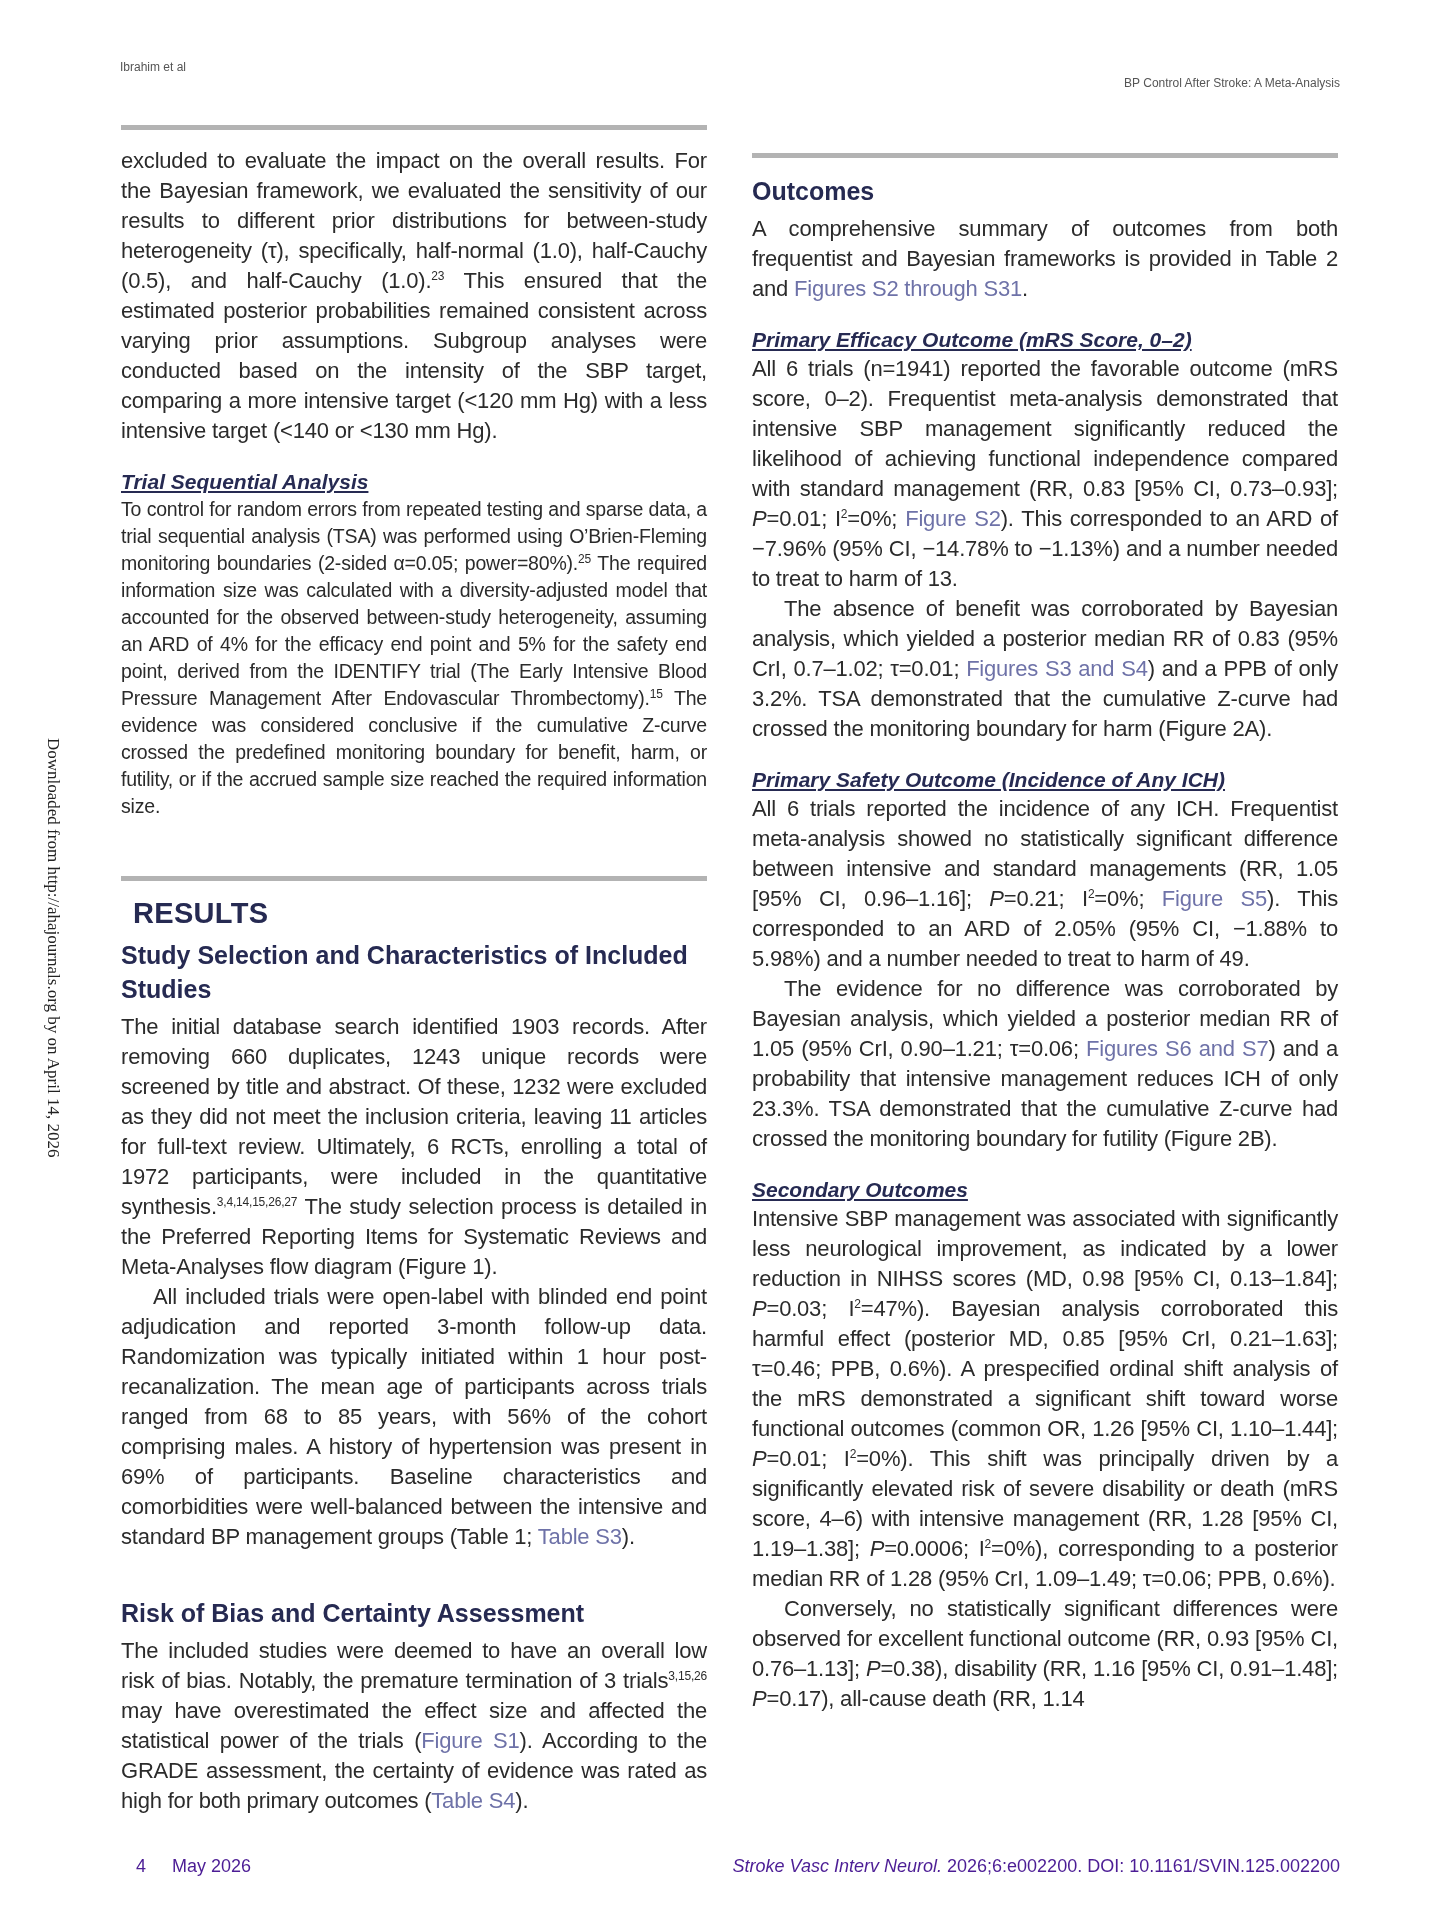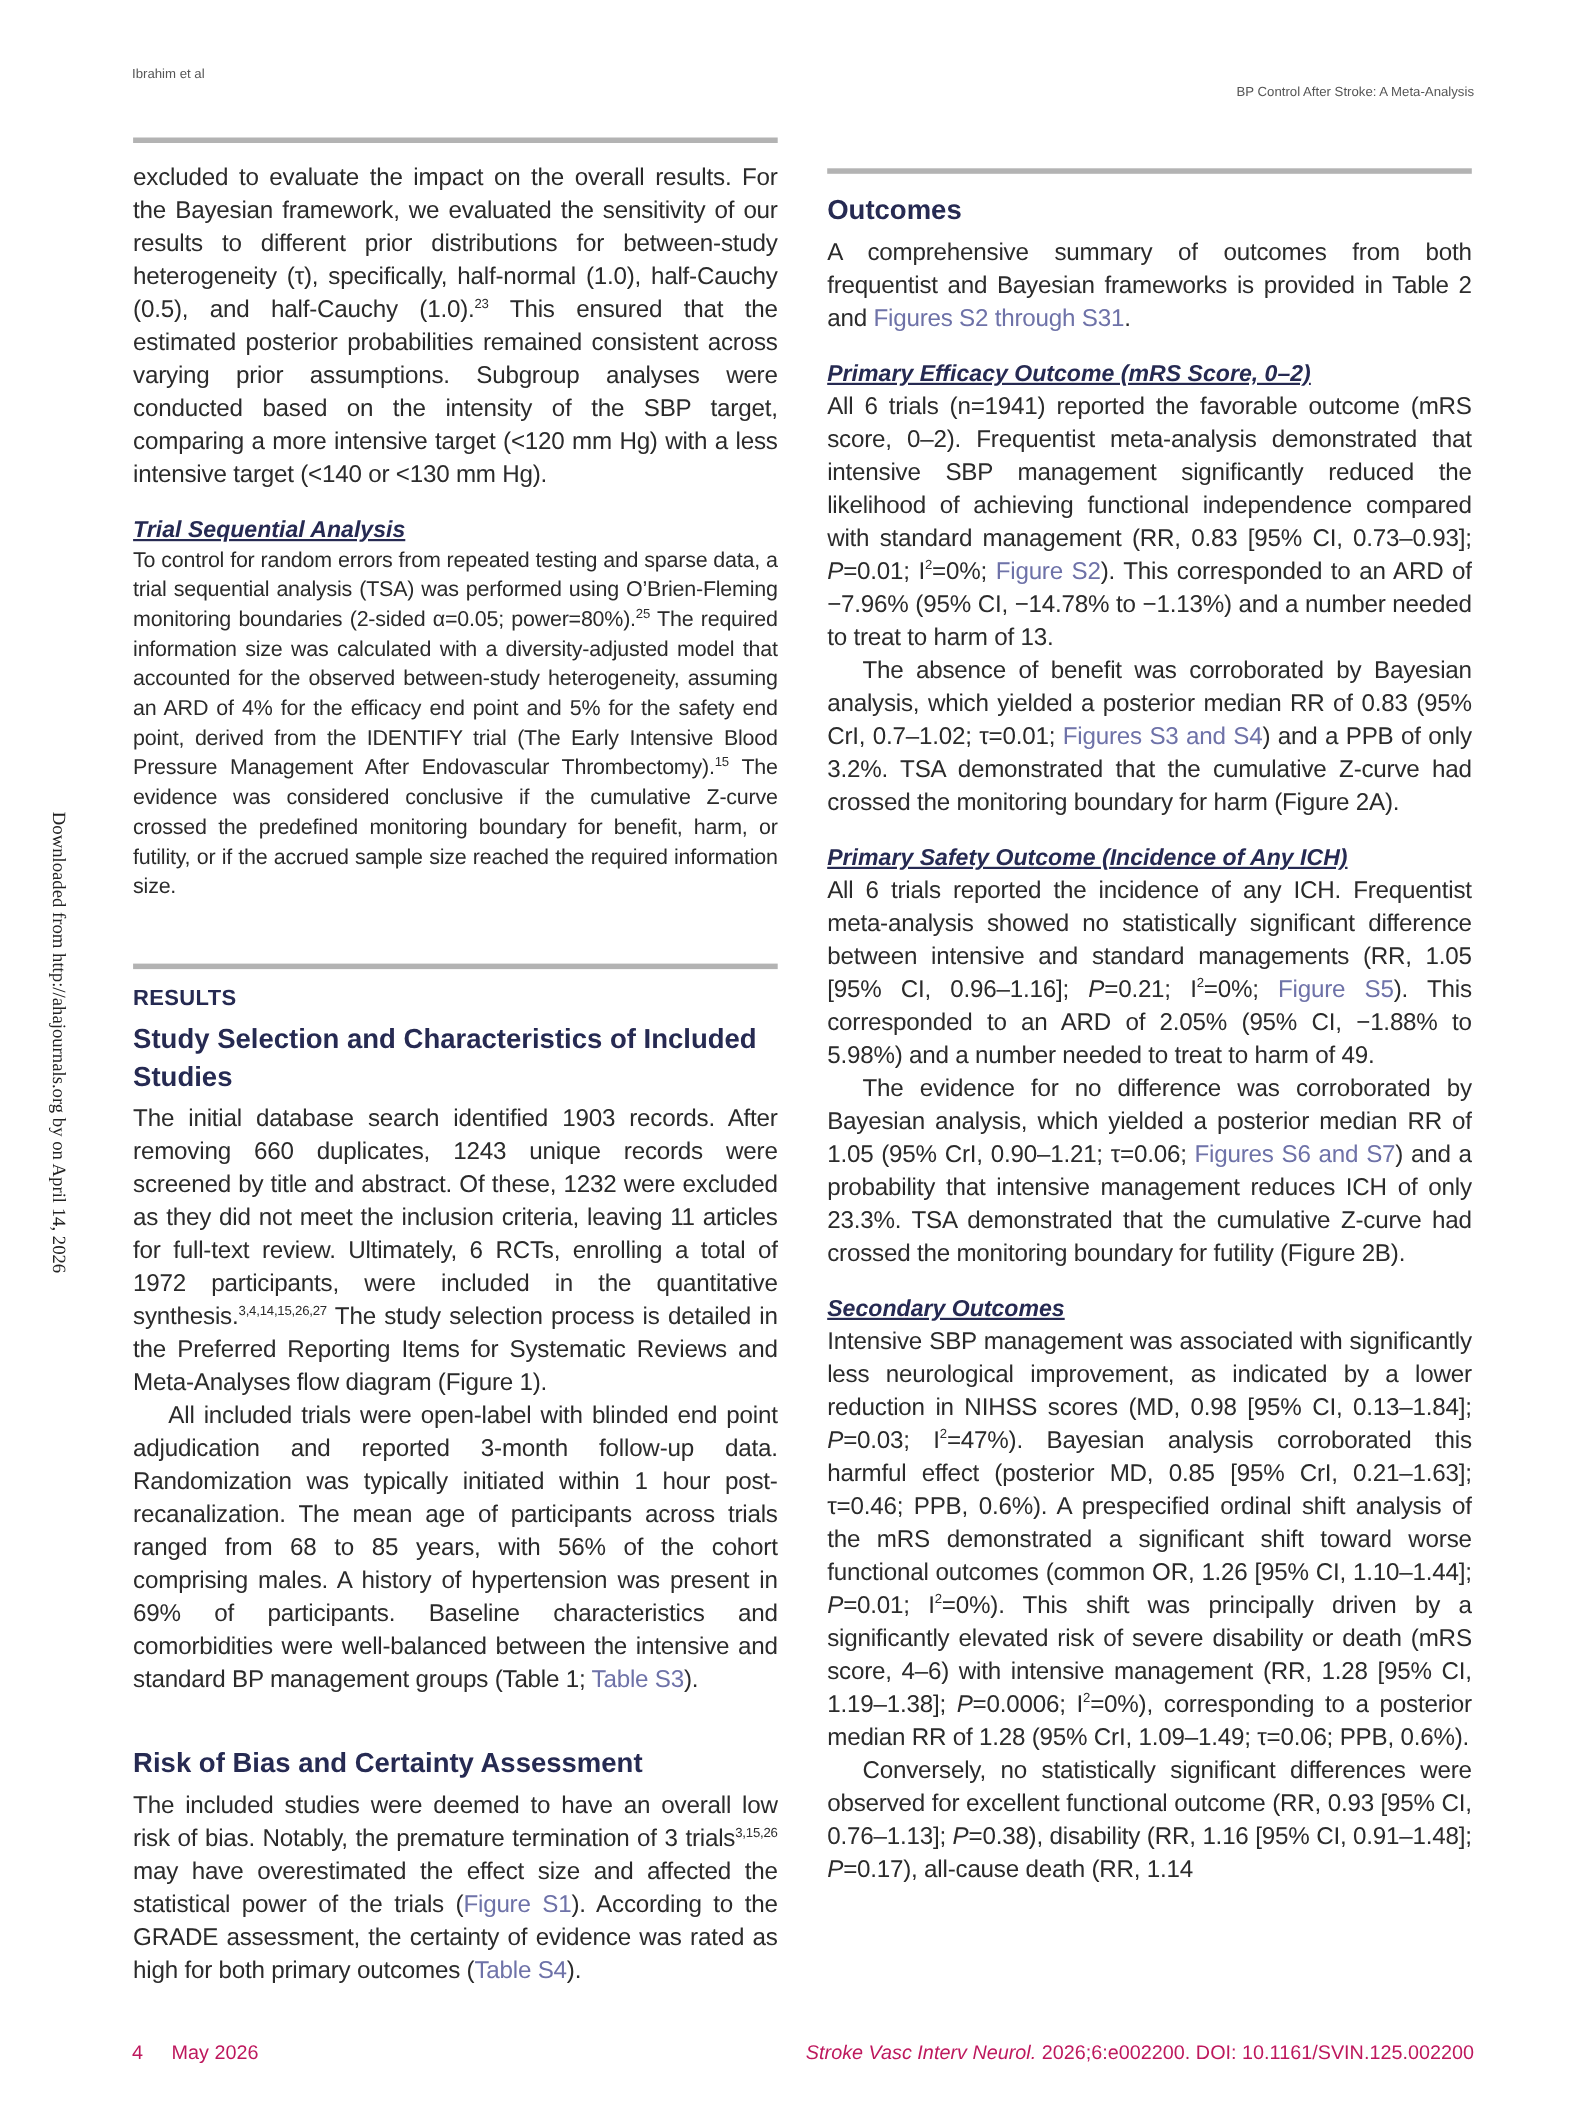--- a/index.html
+++ b/index.html
@@ -7,28 +7,28 @@
   .running-head { position: absolute; top: 60px; left: 120px; right: 98px; height: 24px; font-size: 12px; color: #555; }
   .running-head .left { position: absolute; left: 0; top: 0; }
   .running-head .right { position: absolute; right: 0; top: 16px; }
   .col { position: absolute; top: 125px; width: 586px; }
   .col.left { left: 121px; }
   .col.right { left: 752px; margin-top: 28px; }
   .rule { height: 5px; background: #b3b3b3; margin-bottom: 16px; }
   p { margin: 0; font-size: 22px; line-height: 30px; text-align: justify; letter-spacing: -0.2px; }
   p.small { font-size: 19.5px; line-height: 27px; }
   p.indent { text-indent: 32px; }
-  .h1 { font-weight: bold; color: #262a52; font-size: 20px; margin: 0 0 8px 0; letter-spacing: 0.3px; }
+  .h1 { font-weight: bold; color: #262a52; font-size: 29px; margin: 0 0 8px 12px; letter-spacing: 0.3px; }
   .h2 { font-weight: bold; color: #262a52; font-size: 25px; line-height: 34px; margin: 0 0 6px 0; }
   .h3 { font-weight: bold; font-style: italic; color: #262a52; font-size: 21px; line-height: 28px; margin: 0; text-decoration: underline; }
   .link { color: #6e72a8; }
   sup { font-size: 12px; line-height: 0; }
   .side-note { position: absolute; left: 40px; top: 738px; width: 26px; height: 500px; }
   .side-note span { position: absolute; left: 50%; top: 0; transform-origin: 0 0; transform: rotate(90deg) translateY(-50%); white-space: nowrap; font-family: "Liberation Serif", serif; font-size: 17px; color: #222; }
-  .footer { position: absolute; top: 1856px; left: 120px; right: 98px; height: 24px; font-size: 18px; color: #be185d; }
+  .footer { position: absolute; top: 1856px; left: 136px; right: 98px; height: 24px; font-size: 18px; color: #4c1d95; }
   .footer .left { position: absolute; left: 0; top: 0; }
   .footer .left .pagenum { margin-right: 26px; }
   .footer .right { position: absolute; right: 0; top: 0; }
   .footer .right i { font-style: italic; }
   .gap-s { height: 22px; }
   .gap-m { height: 44px; }
   .gap-l { height: 56px; }
 </style>
 </head>
 <body>

